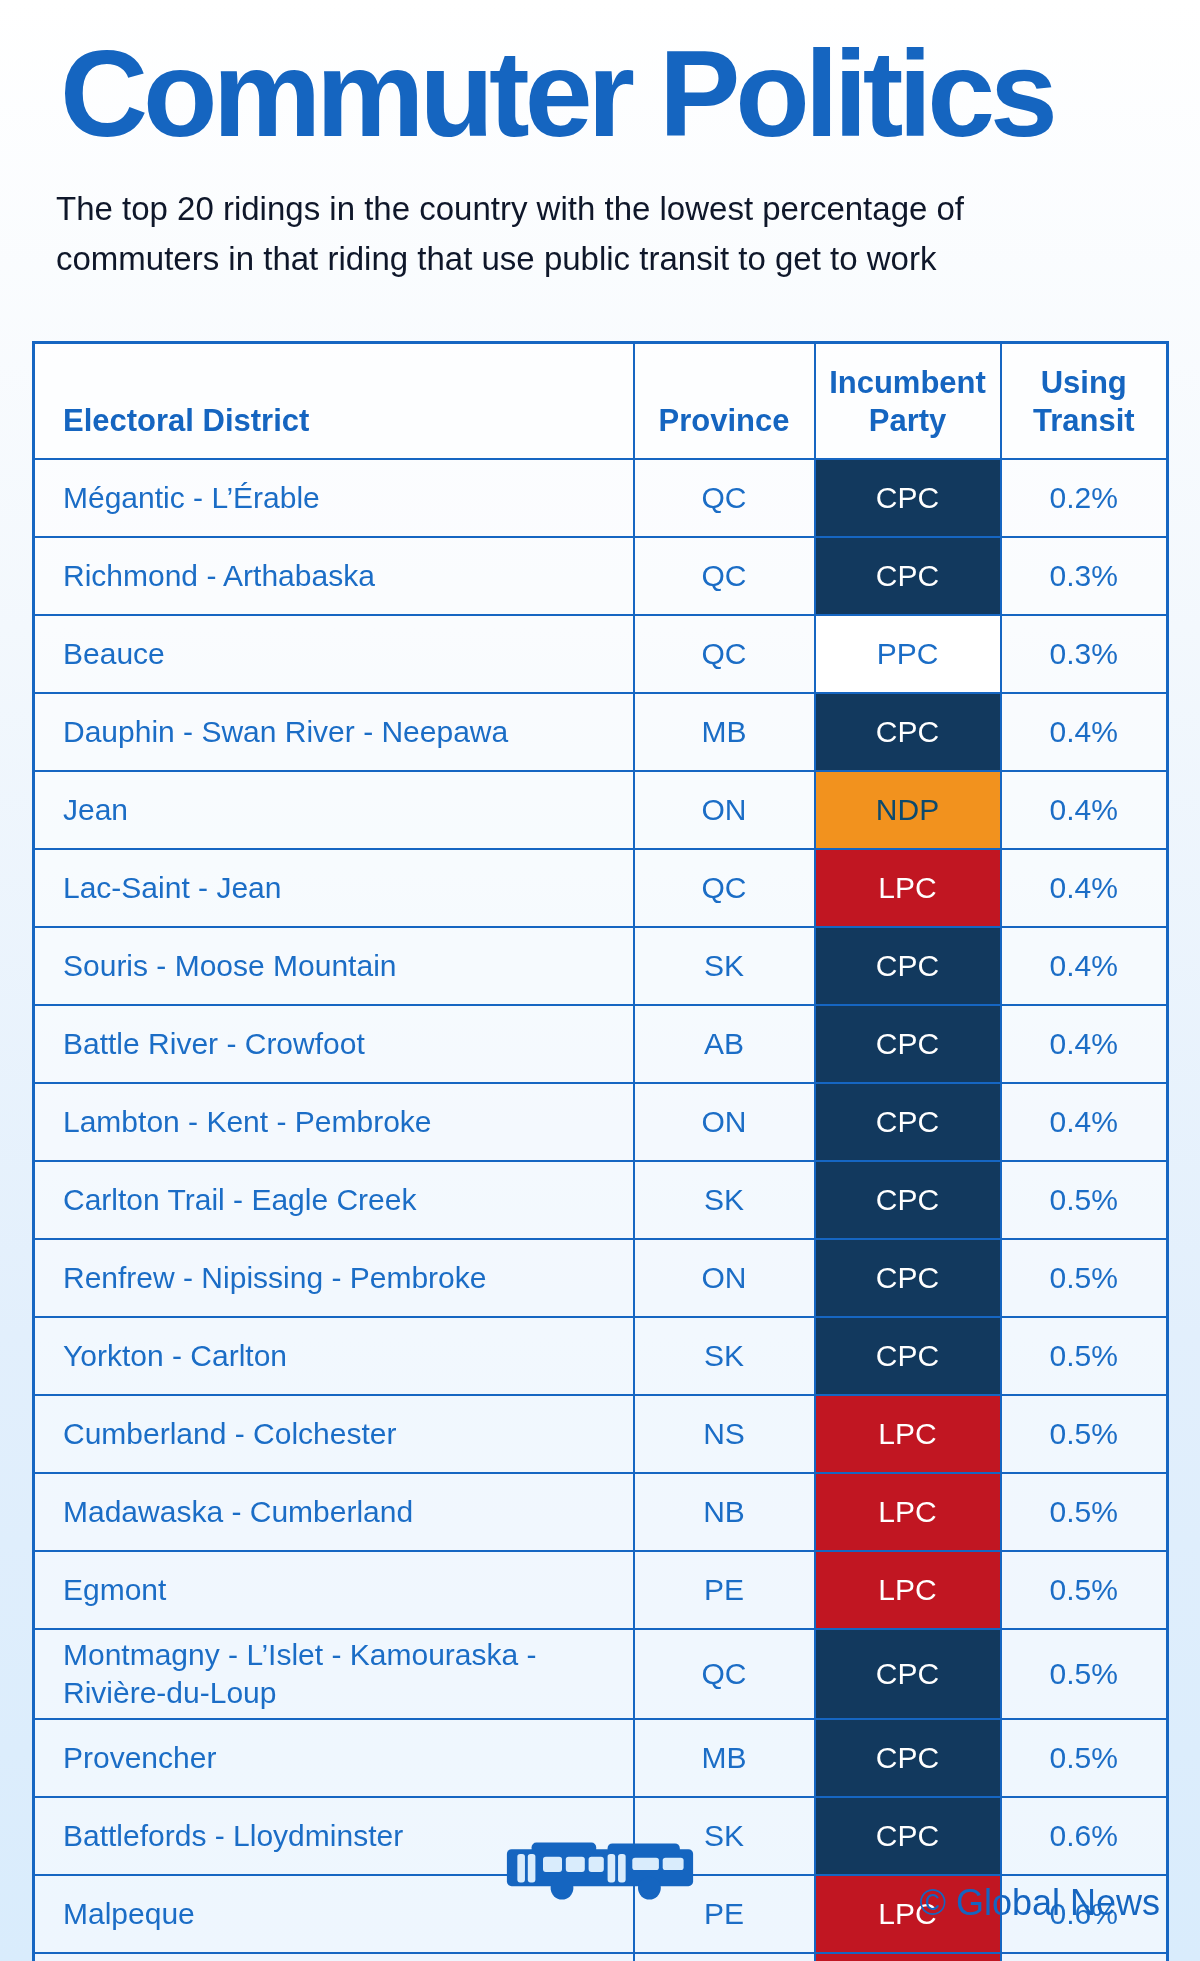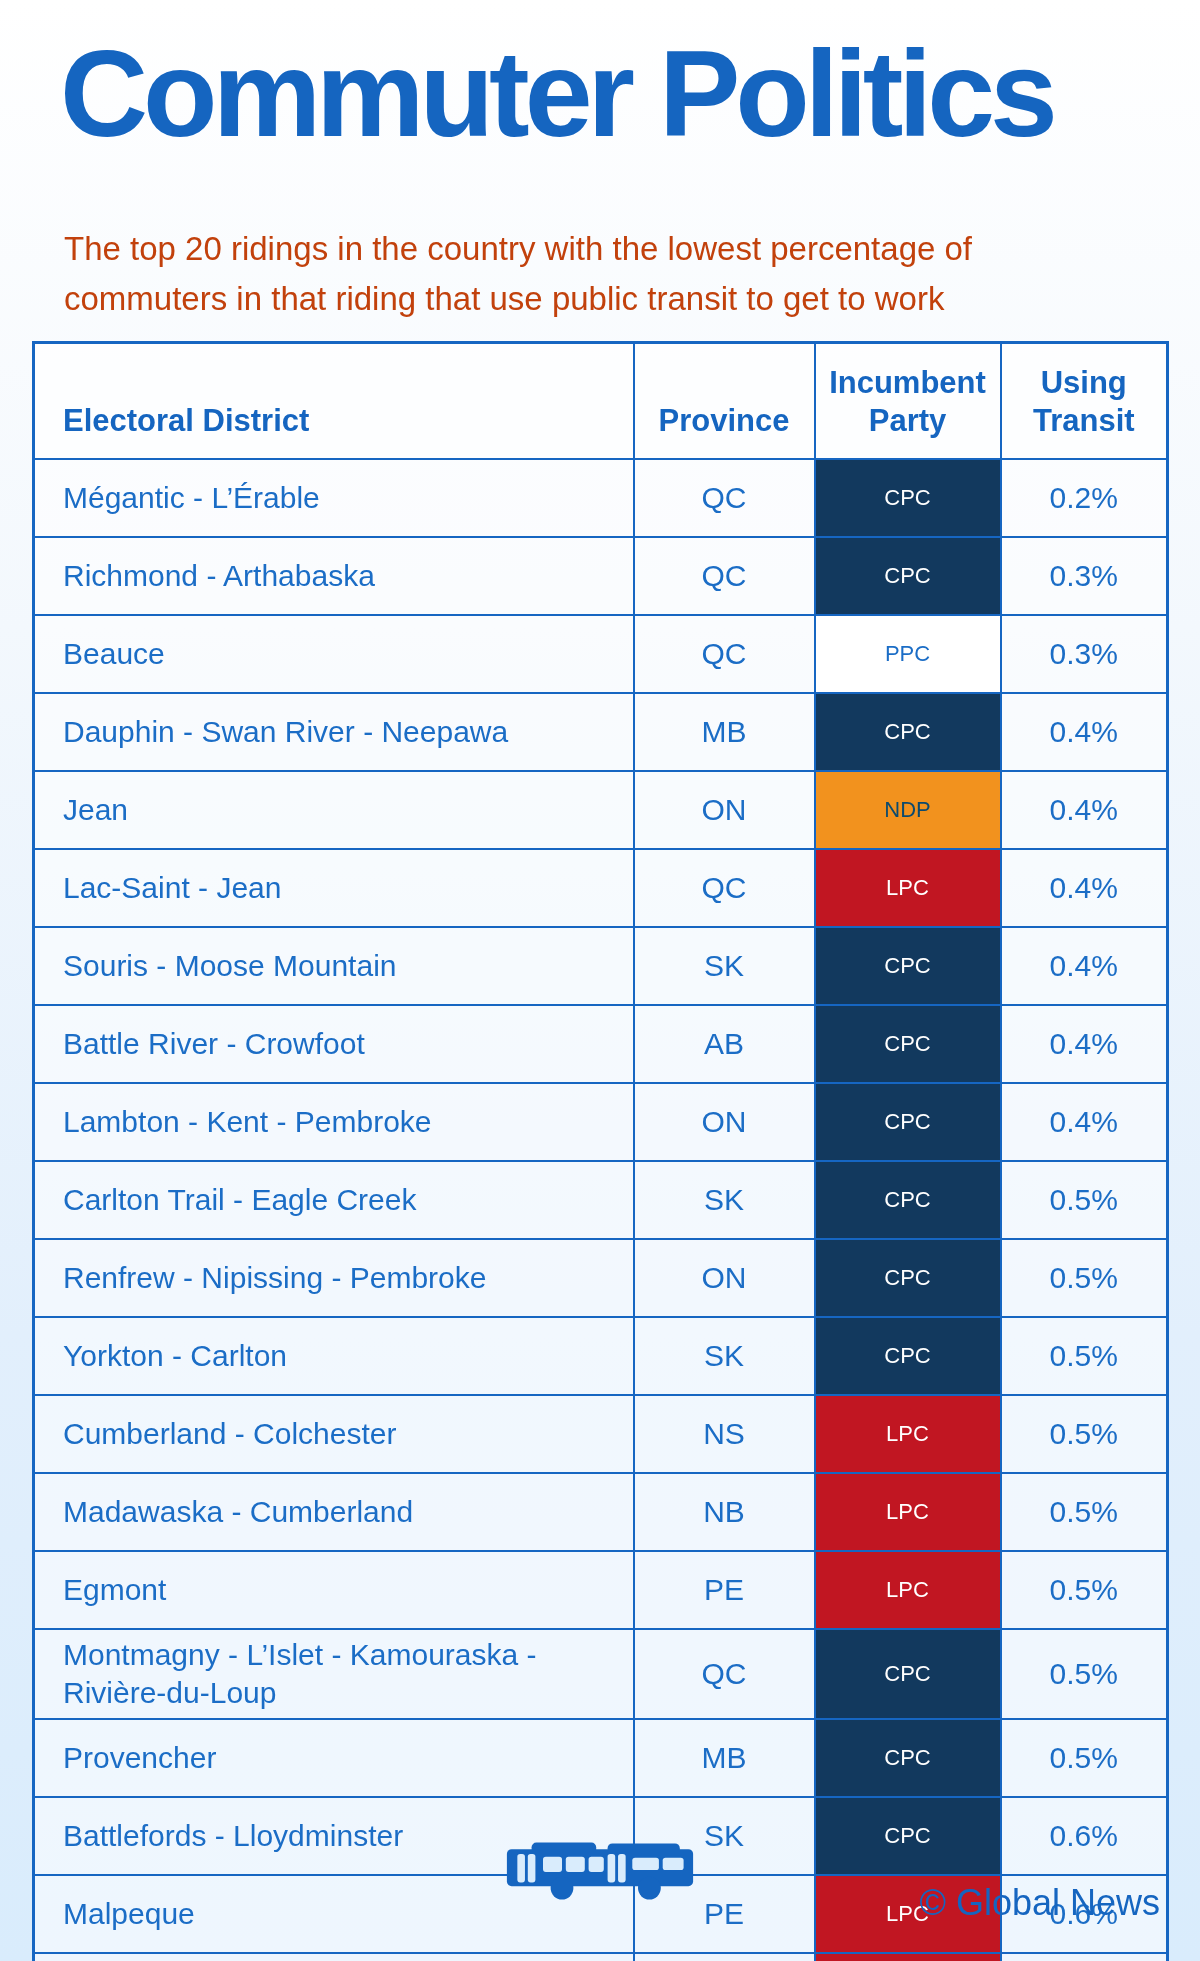--- a/index.html
+++ b/index.html
@@ -10,22 +10,22 @@
     font-family: "Liberation Sans", sans-serif;
     background: linear-gradient(180deg, #ffffff 0%, #f3f8fd 32%, #e2effc 68%, #d9ecfc 100%);
   }
 
   .title {
     position: absolute; left: 60px; top: 30px;
     font-size: 122px; font-weight: bold; letter-spacing: -5px;
     color: #1565C0; white-space: nowrap; line-height: 1.05;
   }
   .subtitle {
-    position: absolute; left: 64px; top: 184px;
-    font-size: 33px; line-height: 50px; color: #c2410c; margin-top: 40px;
+    position: absolute; left: 56px; top: 184px;
+    font-size: 33px; line-height: 50px; color: #0f172a;
   }
 
   .tbl-wrap { position: absolute; left: 32px; top: 341px; }
   table {
     border-collapse: collapse; table-layout: fixed;
     width: 1134px;
     border: 3px solid #1666C2;
   }
   col.c-district { width: 600px; }
   col.c-province { width: 181px; }
@@ -42,21 +42,21 @@
   }
   th.h-district { text-align: left; padding-left: 28px; }
 
   td {
     height: 64px; vertical-align: middle;
     background: rgba(255,255,255,0.55);
     color: #1B6DC6; font-size: 30px; line-height: 38px;
   }
   td.d-district { text-align: left; padding: 6px 12px 6px 28px; }
   td.d-province, td.d-transit { text-align: center; padding: 0 6px; }
-  td.d-party { text-align: center; padding: 0; font-size: 22px; }
+  td.d-party { text-align: center; padding: 0; font-size: 30px; }
 
   .bus {
     position: absolute; left: 505px; top: 1840px;
     width: 190px; height: 62px;
   }
   .credit {
     position: absolute; right: 40px; top: 1882px;
     font-size: 36px; color: #1565C0;
   }
 </style>

